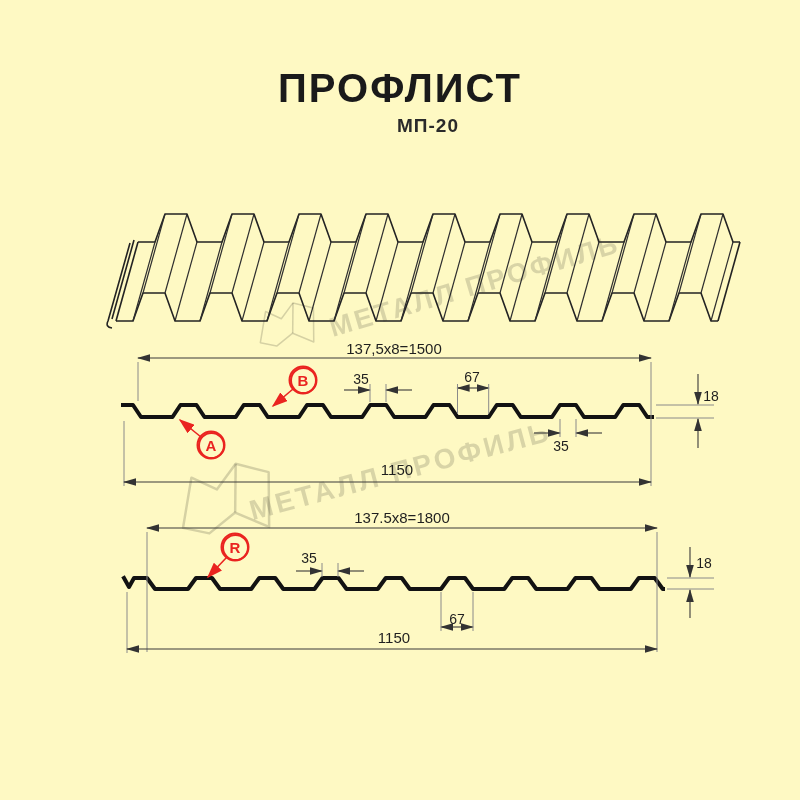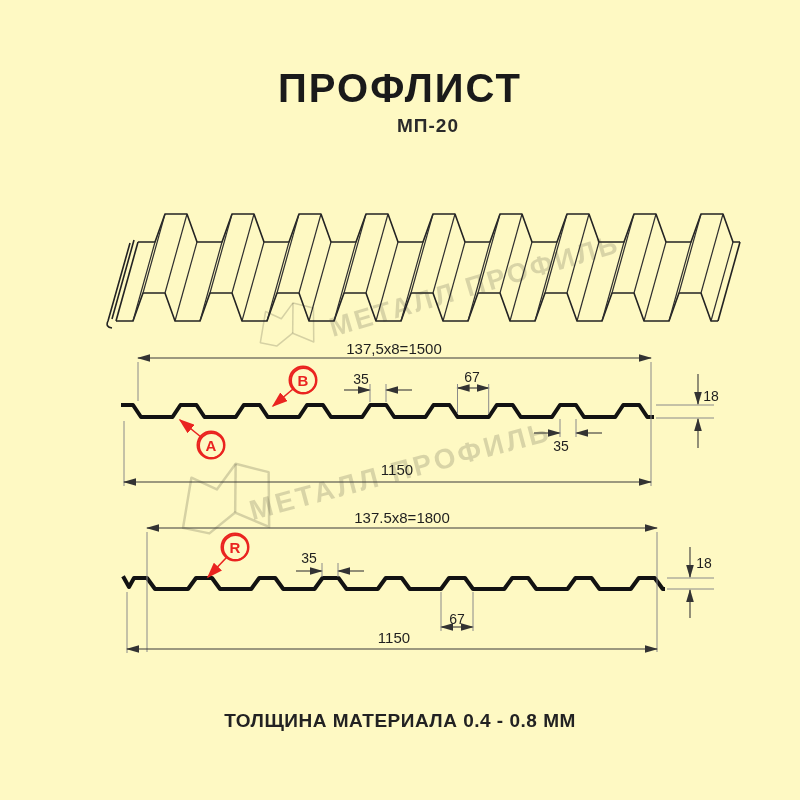--- a/index.html
+++ b/index.html
@@ -184,14 +184,13 @@
 
   <span class="dl big" style="left:402px;top:517px">137.5x8=1800</span>
   <span class="dl" style="left:309px;top:558px">35</span>
   <span class="dl" style="left:704px;top:563px">18</span>
   <span class="dl" style="left:457px;top:619px">67</span>
   <span class="dl big" style="left:394px;top:637px">1150</span>
   <div class="co" style="left:235px;top:547px">
       <span>R</span>
     </div>
 
-  <div class="footer">ТОЛЩИНА МАТЕРИАЛА 0.4 - 0.8 ММ</div>
 </div>
 
 </body></html>

